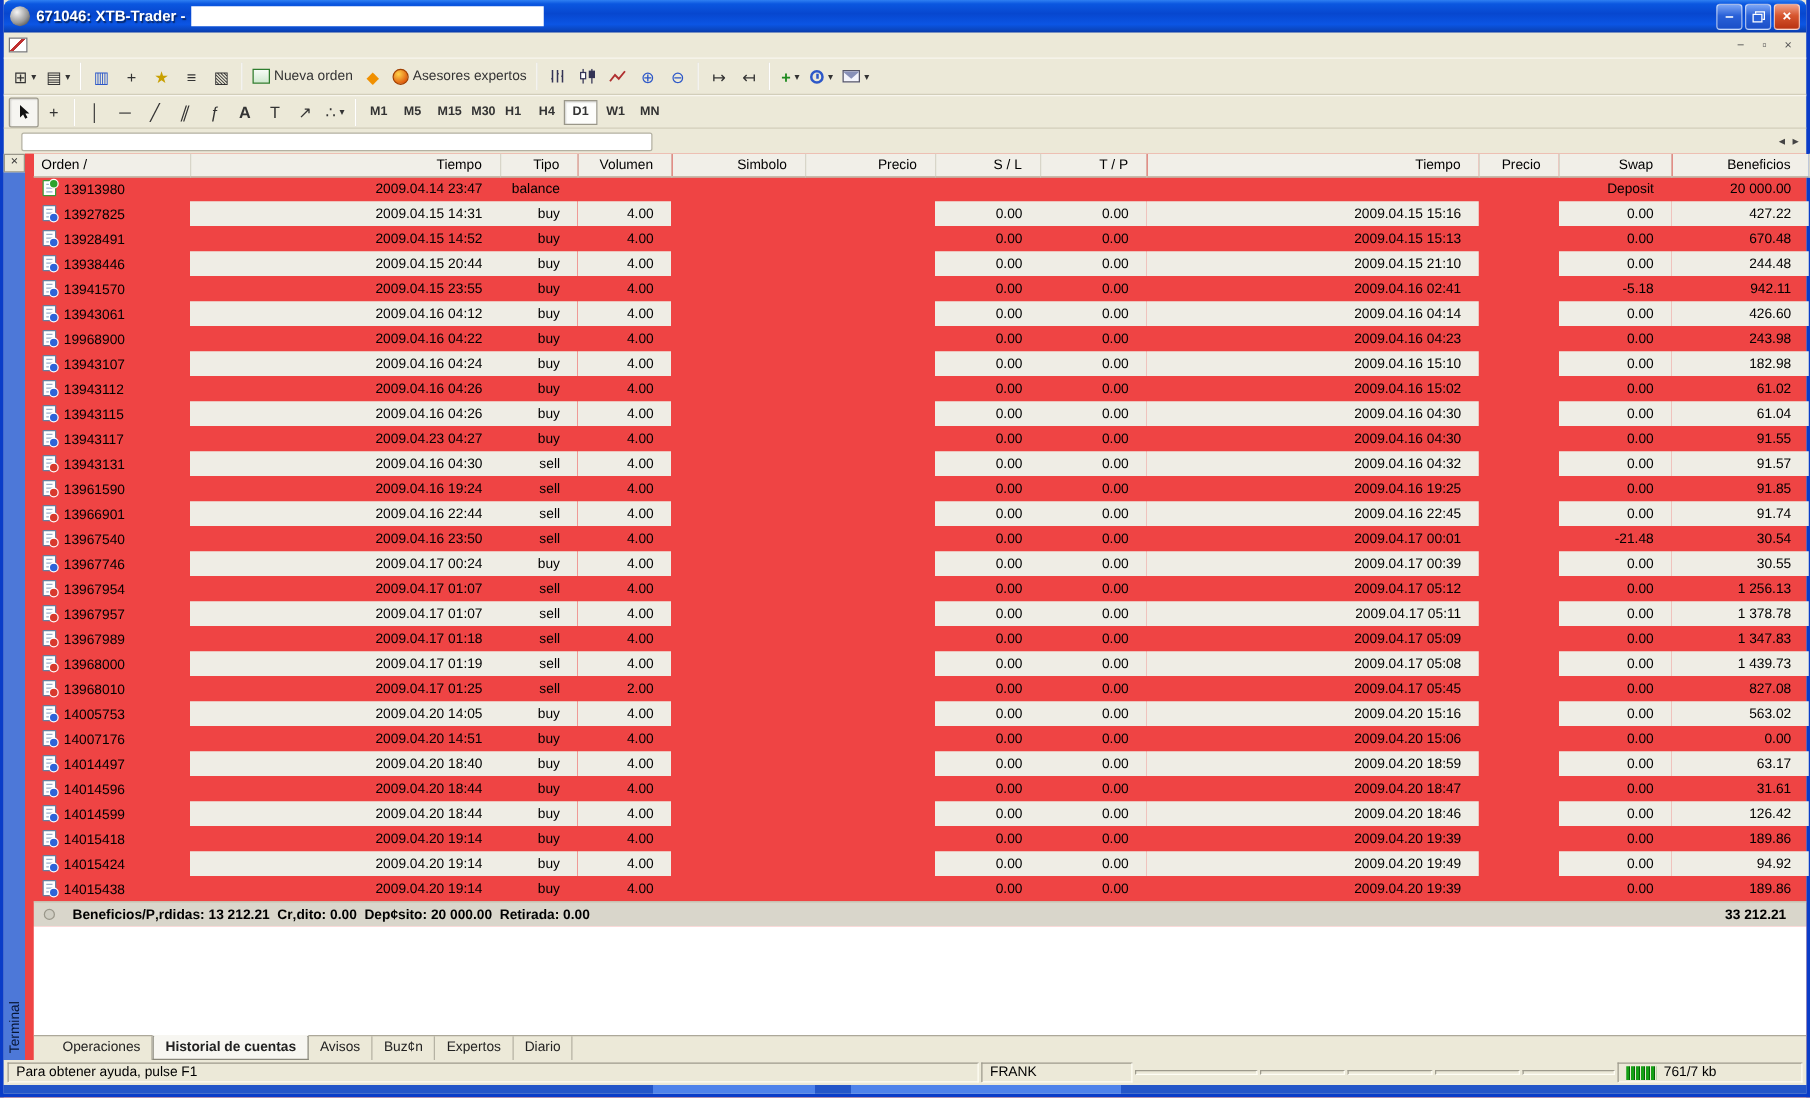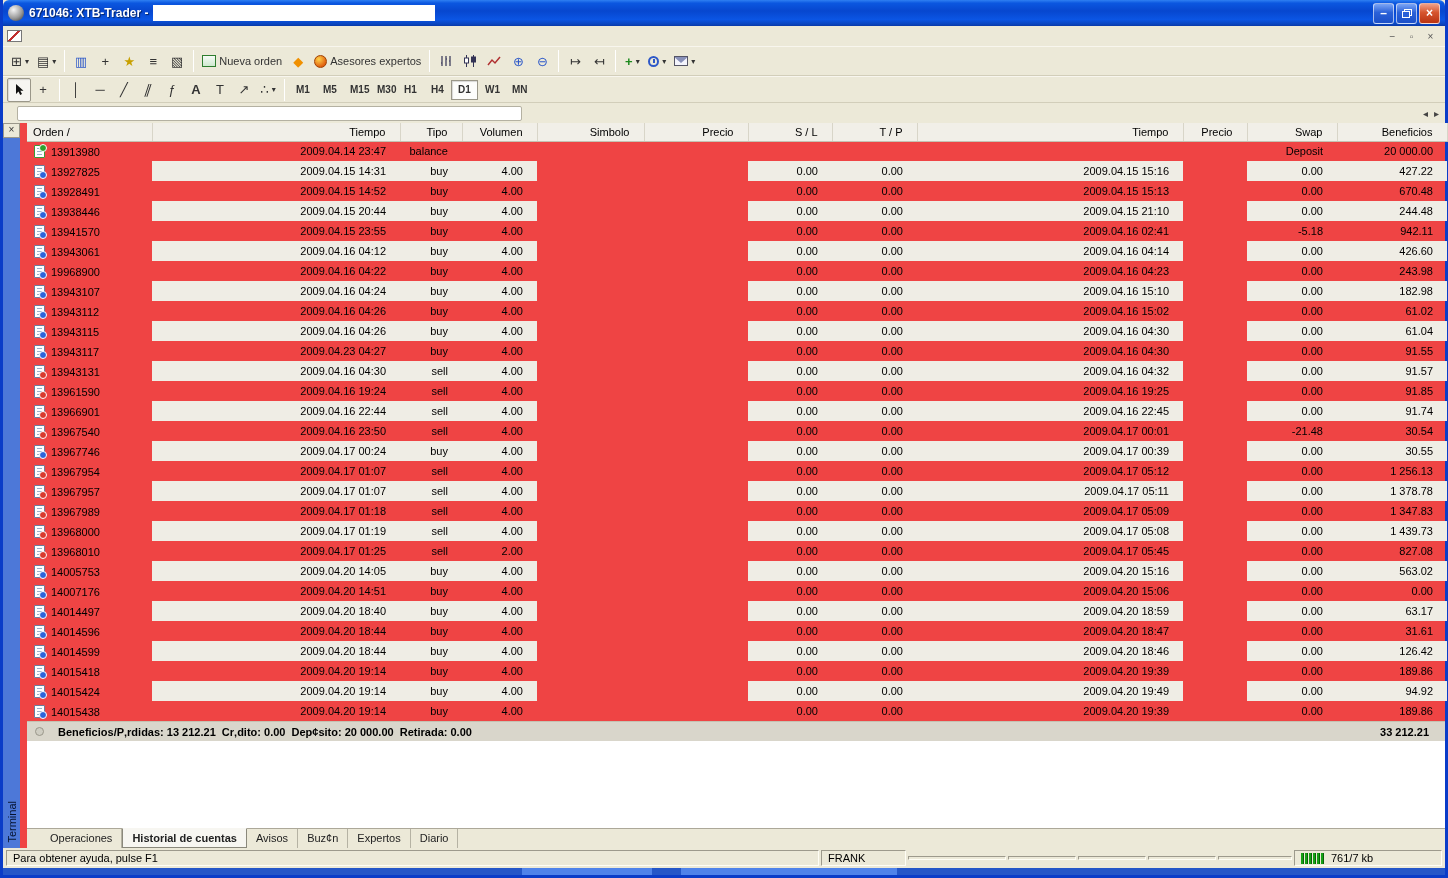--- a/index.html
+++ b/index.html
@@ -794,21 +794,21 @@
           <span class="btab">Avisos</span>
           <span class="btab">Buz¢n</span>
           <span class="btab">Expertos</span>
           <span class="btab">Diario</span>
         </div>
     </div>
   </div>
 
   <div class="statusbar">
     <span class="scell grow">Para obtener ayuda, pulse F1</span>
-    <span class="scell" style="width:85px">FRANK</span>
+    <span class="scell" style="width:121px">FRANK</span>
     <span class="scell" style="width:98px"></span>
     <span class="scell" style="width:68px"></span>
     <span class="scell" style="width:68px"></span>
     <span class="scell" style="width:68px"></span>
     <span class="scell" style="width:74px"></span>
     <span class="scell" style="width:148px">
       <span class="netbars"></span>
       <span>761/7 kb</span>
     </span>
   </div>

